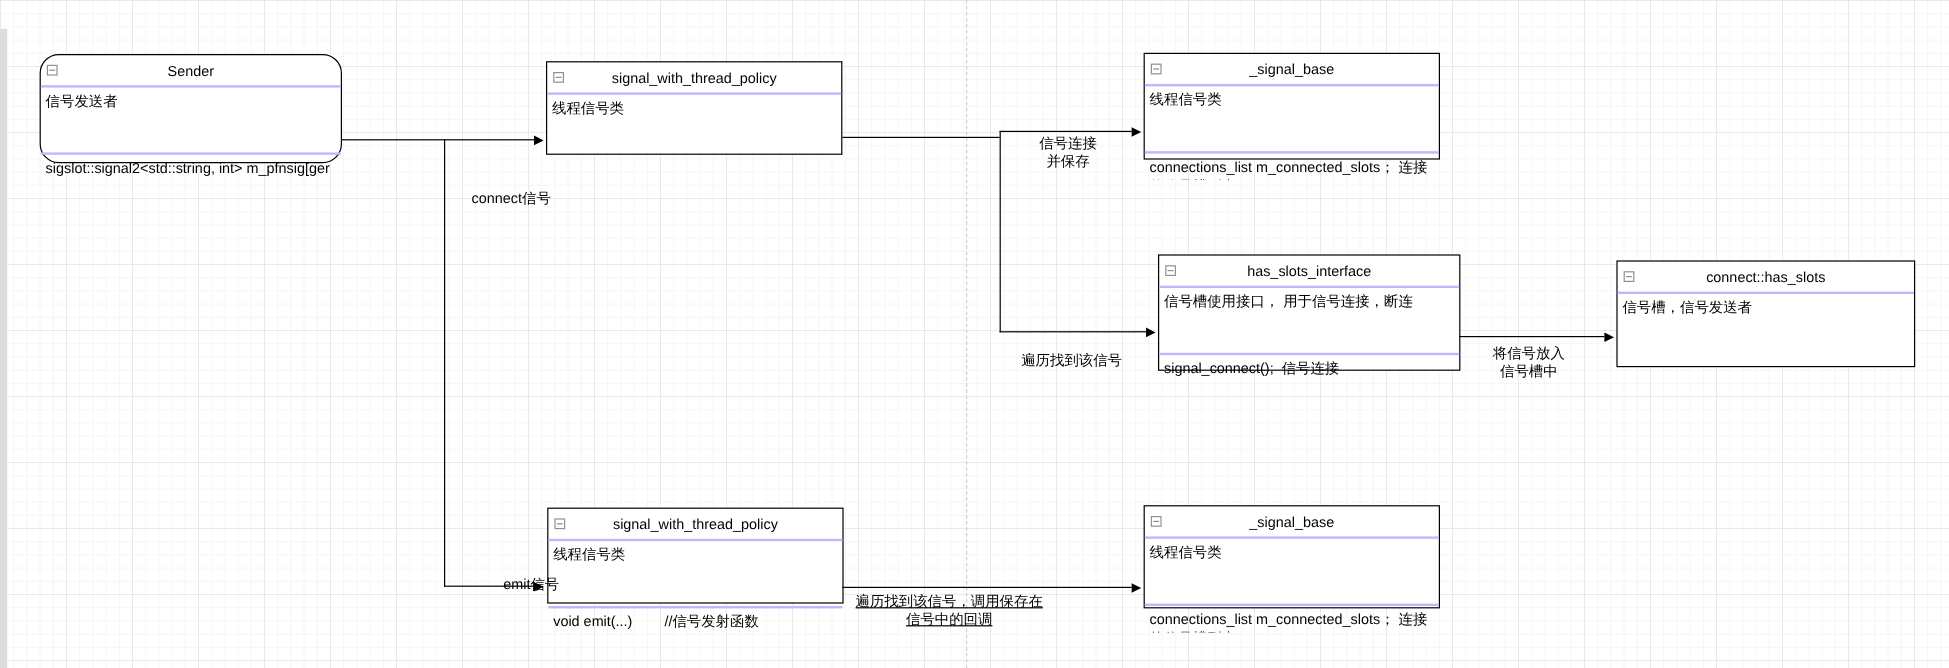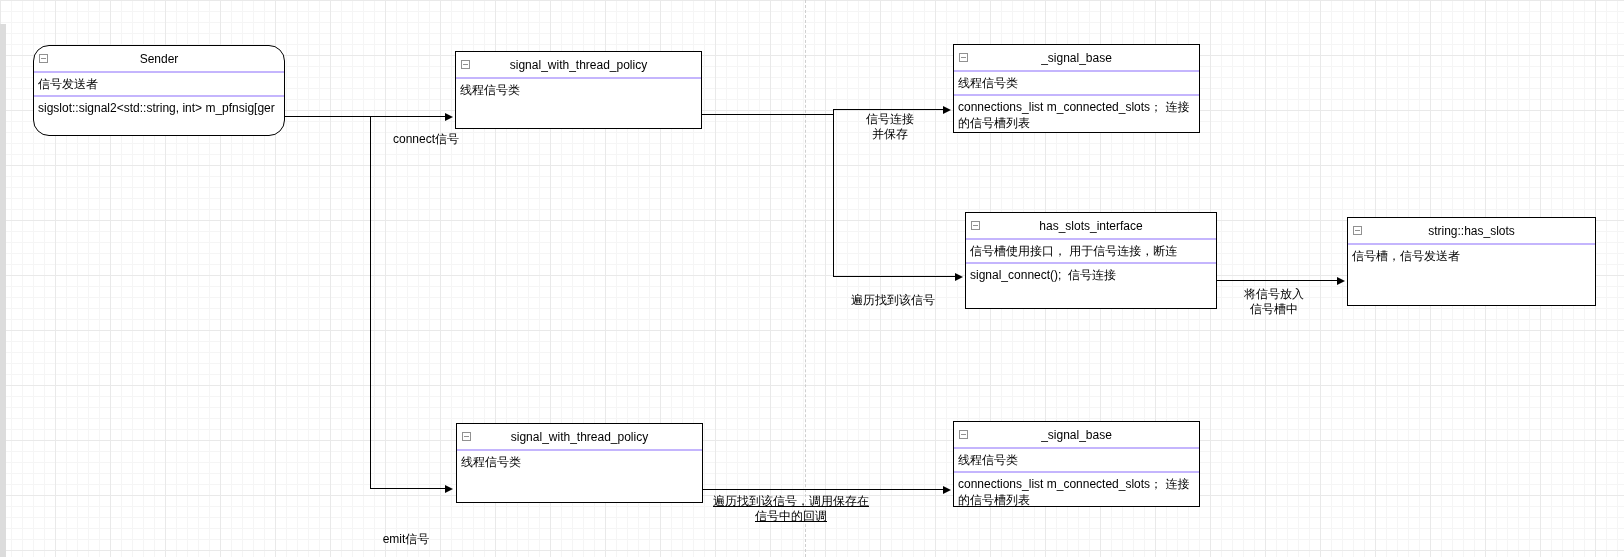--- a/index.html
+++ b/index.html
@@ -33,21 +33,21 @@
   }
   .collapse::after{
     content:"";position:absolute;left:1px;right:1px;top:3px;height:1px;background:#919191;
   }
   .title-text{white-space:nowrap;}
   .row{
     border-top:2px solid #c4b5fd;padding:3px 4px 2px 4px;line-height:16px;
     white-space:pre-wrap;overflow-wrap:anywhere;overflow:hidden;flex:0 0 auto;
     box-sizing:border-box;min-height:24px;
   }
-  .row.grow{flex:1 1 auto;}
+  .row.grow{flex:1 1 auto;margin-top:32px;}
   .hline{position:absolute;height:1px;background:#000;}
   .vline{position:absolute;width:1px;background:#000;}
   .arrow-right{
     position:absolute;width:0;height:0;
     border-top:4px solid transparent;border-bottom:4px solid transparent;
     border-left:8px solid #000;
   }
   .edge-label{
     position:absolute;text-align:center;white-space:pre-line;line-height:15px;
     background:transparent;
@@ -92,31 +92,32 @@
       <span class="collapse"></span>
       <span class="title-text">has_slots_interface</span>
     </div>
     <div class="row">信号槽使用接口， 用于信号连接，断连</div>
     <div class="row grow">signal_connect();  信号连接</div>
   </div>
 
   <div class="uml-box" style="left:1347px;top:217px;width:249px;height:89px;">
     <div class="title-row">
       <span class="collapse"></span>
-      <span class="title-text">string::has_slots</span>
+      <span class="title-text">connect::has_slots</span>
     </div>
     <div class="row">信号槽，信号发送者</div>
   </div>
 
   <div class="uml-box" style="left:456px;top:423px;width:247px;height:80px;">
     <div class="title-row">
       <span class="collapse"></span>
       <span class="title-text">signal_with_thread_policy</span>
     </div>
     <div class="row">线程信号类</div>
+    <div class="row grow">void emit(...)        //信号发射函数</div>
   </div>
 
   <div class="uml-box" style="left:953px;top:421px;width:247px;height:86px;">
     <div class="title-row">
       <span class="collapse"></span>
       <span class="title-text">_signal_base</span>
     </div>
     <div class="row">线程信号类</div>
     <div class="row grow">connections_list m_connected_slots； 连接的信号槽列表</div>
   </div>
@@ -133,23 +134,23 @@
   <div class="arrow-right" style="left:943px;top:106px;"></div>
   <div class="hline" style="left:833px;top:276px;width:122px;"></div>
   <div class="arrow-right" style="left:955px;top:273px;"></div>
 
   <div class="hline" style="left:1216px;top:280px;width:121px;"></div>
   <div class="arrow-right" style="left:1337px;top:277px;"></div>
 
   <div class="hline" style="left:702px;top:489px;width:241px;"></div>
   <div class="arrow-right" style="left:943px;top:486px;"></div>
 
-  <div class="edge-label" style="left:366px;top:132px;width:120px;">connect信号</div>
+  <div class="edge-label" style="left:366px;top:158px;width:120px;">connect信号</div>
   <div class="edge-label" style="left:840px;top:112px;width:100px;">信号连接
 并保存</div>
   <div class="edge-label" style="left:813px;top:293px;width:160px;">遍历找到该信号</div>
   <div class="edge-label" style="left:1224px;top:287px;width:100px;">将信号放入
 信号槽中</div>
-  <div class="edge-label" style="left:346px;top:532px;width:120px;">emit信号</div>
+  <div class="edge-label" style="left:346px;top:480px;width:120px;text-align:right;">emit信号</div>
   <div class="edge-label" style="left:641px;top:494px;width:300px;text-decoration:underline;">遍历找到该信号，调用保存在
 信号中的回调</div>
 
 </div>
 
 </body></html>

